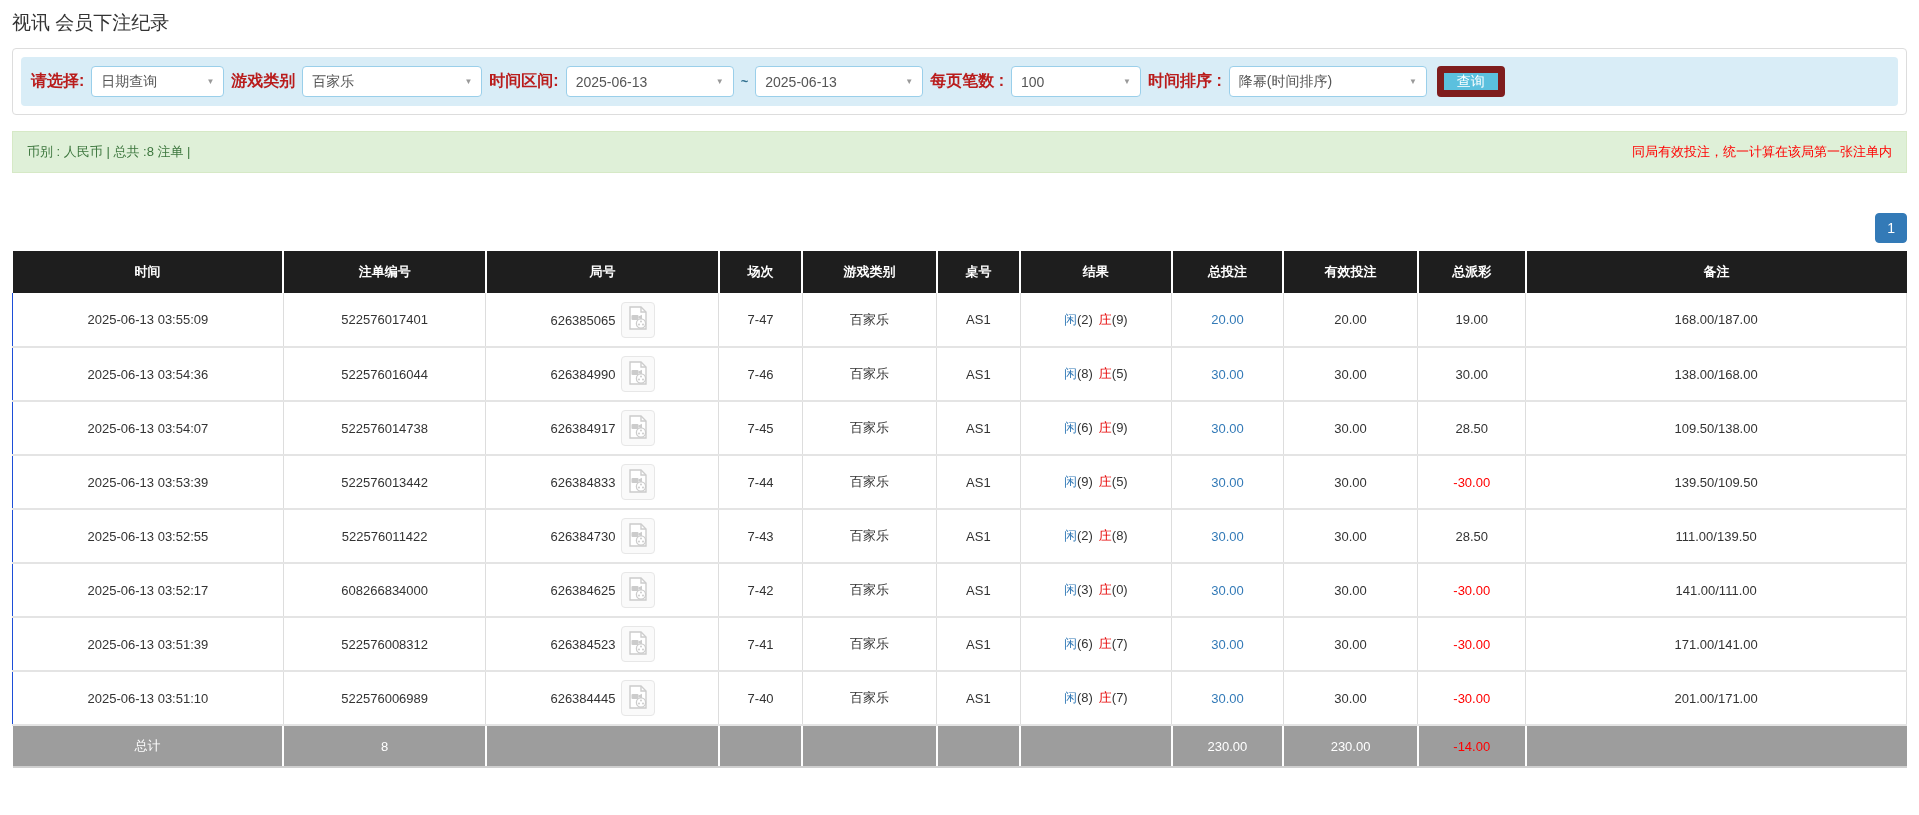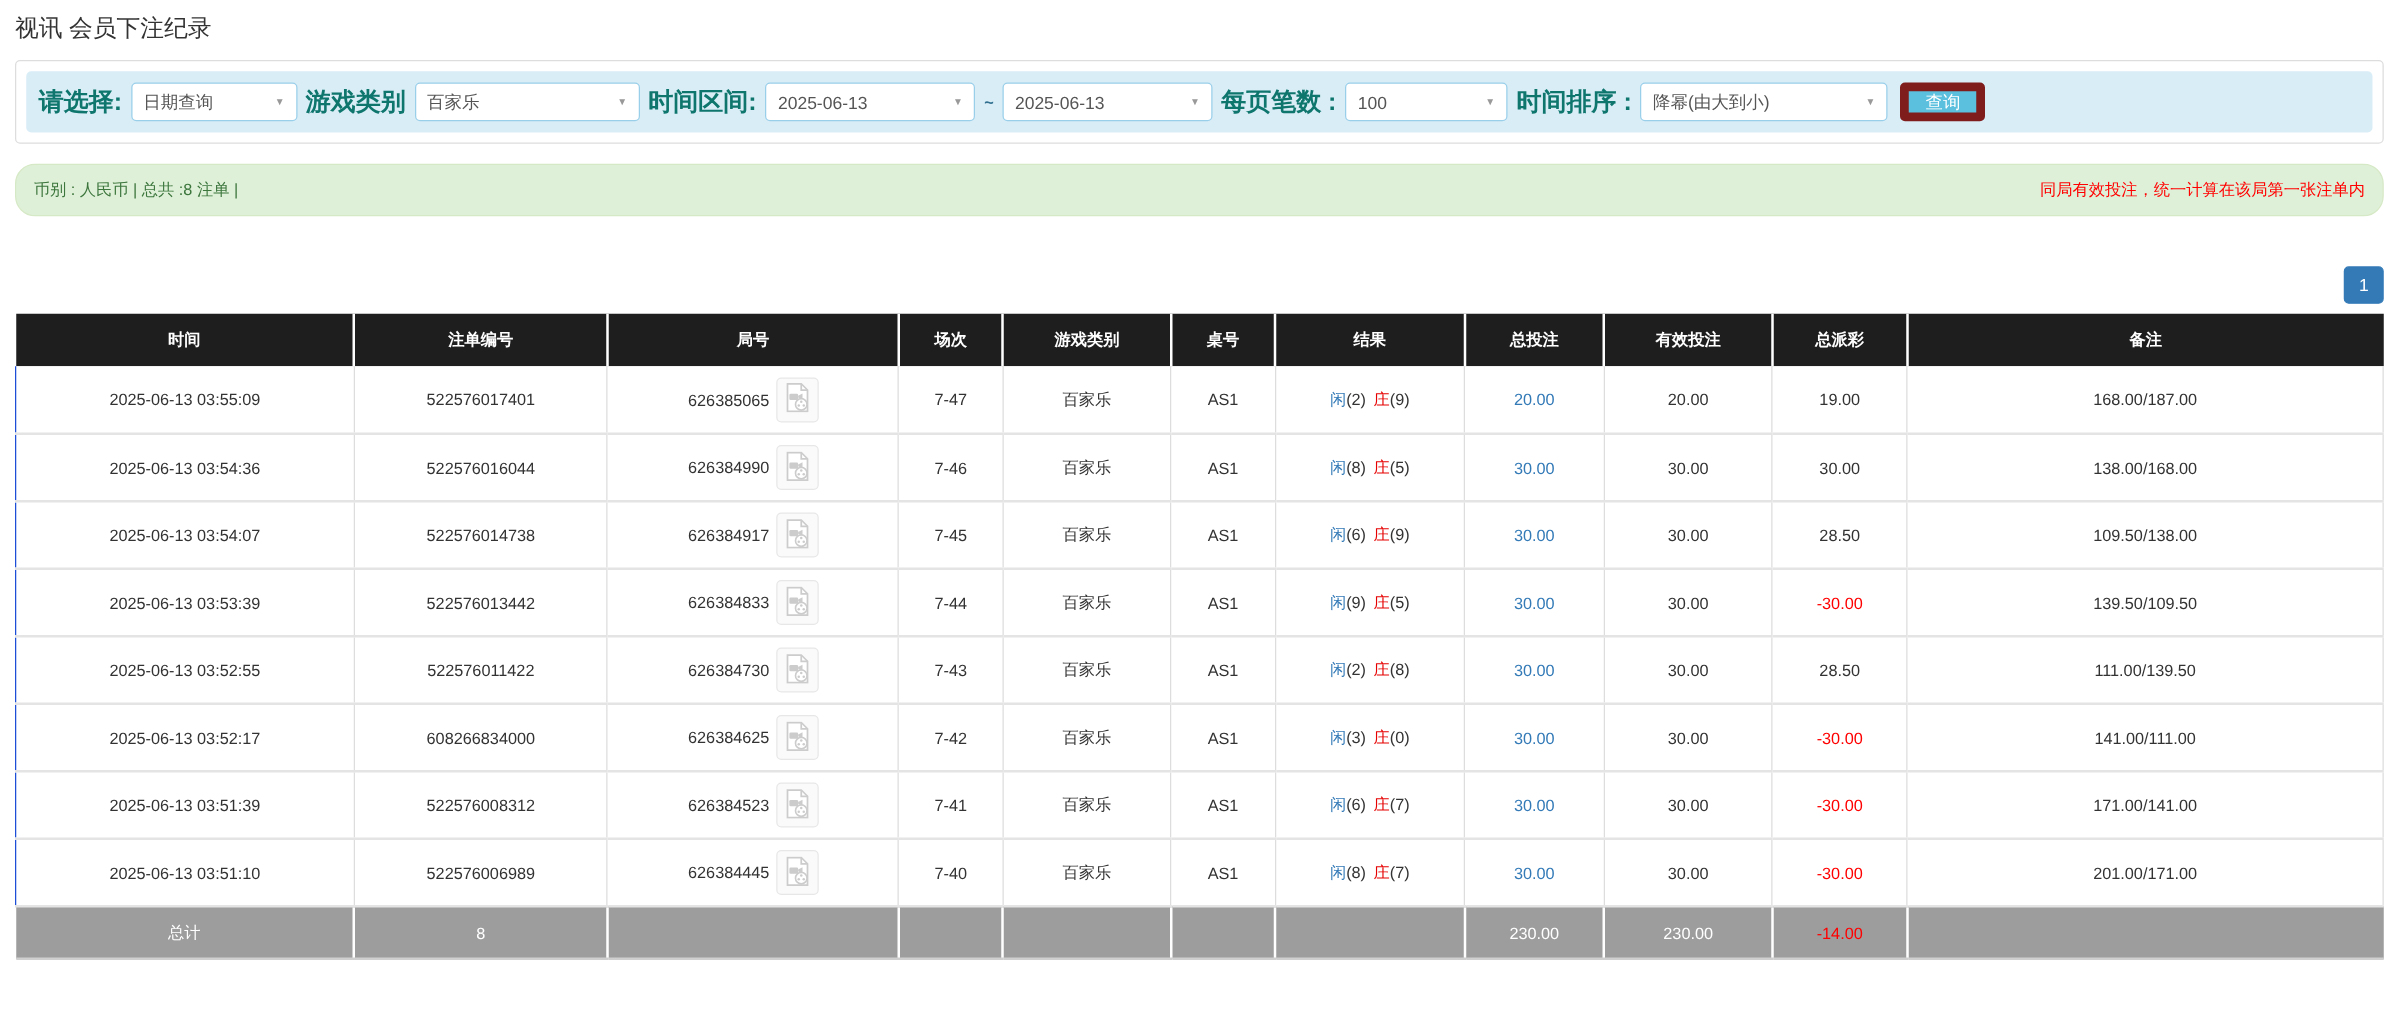--- a/index.html
+++ b/index.html
@@ -16,42 +16,42 @@
 
   
   .page-title { font-size: 19px; font-weight: 500; color: #333; margin: 4px 0 12px 0; }
 
   
   .filter-panel { border: 1px solid #ddd; border-radius: 4px; padding: 8px; margin-bottom: 16px; background: #fff; }
   .filter-bar {
     background: #d9edf7; border-radius: 4px; padding: 9px 10px;
     display: flex; align-items: center; gap: 7px;
   }
-  .flabel { color: #0f766e; font-weight: bold; font-size: 20px; white-space: nowrap; }
+  .flabel { color: #b91c1c; font-weight: bold; font-size: 16px; white-space: nowrap; }
   .tilde { color: #31708f; font-weight: bold; }
   .sel {
     background: #fff; border: 1px solid #9acfea; border-radius: 4px; height: 31px;
     display: inline-flex; align-items: center; justify-content: space-between;
     padding: 0 9px; color: #555; font-size: 14px; cursor: pointer; white-space: nowrap;
   }
   .sel .caret { color: #999; font-size: 8px; margin-left: 10px; }
   .w-query { width: 133px; }
   .w-game  { width: 180px; }
   .w-date  { width: 168px; gap: 34px; }
   .w-per   { width: 130px; }
   .w-sort  { width: 198px; }
   .btn-search {
     background: #5bc0de; border: 7px solid #7f1d1d; color: #fff;
     border-radius: 4px; height: 31px; padding: 0 13px; font-size: 14px;
     font-family: inherit; cursor: pointer; margin-left: 3px;
   }
 
   
   .alert-bar {
-    background: #dff0d8; border: 1px solid #d6e9c6; border-radius: 16px;
+    background: #dff0d8; border: 1px solid #d6e9c6; border-radius: 0;
     padding: 11px 14px; color: #3c763d; display: flex;
     justify-content: space-between; align-items: center; margin-bottom: 16px;
   }
   .alert-bar .notice { color: #f00; }
 
   
   .pagination { text-align: right; margin: 40px 0 8px 0; }
   .page-btn {
     display: inline-block; background: #337ab7; border: 1px solid #337ab7; color: #fff;
     padding: 6px 11px; border-radius: 4px; font-size: 14px; cursor: pointer;
@@ -119,21 +119,21 @@
       </div>
 
       <span class="flabel">每页笔数 :</span>
       <div class="sel w-per">
         <span>100</span>
         <span class="caret">▼</span>
       </div>
 
       <span class="flabel">时间排序 :</span>
       <div class="sel w-sort">
-        <span>降幂(由大到小)</span>
+        <span>降幂(时间排序)</span>
         <span class="caret">▼</span>
       </div>
 
       <button class="btn-search">查询</button>
     </div>
   </div>
 
   <div class="alert-bar">
     <span>币别 : 人民币 | 总共 :8 注单 |</span>
     <span class="notice">同局有效投注，统一计算在该局第一张注单内</span>

